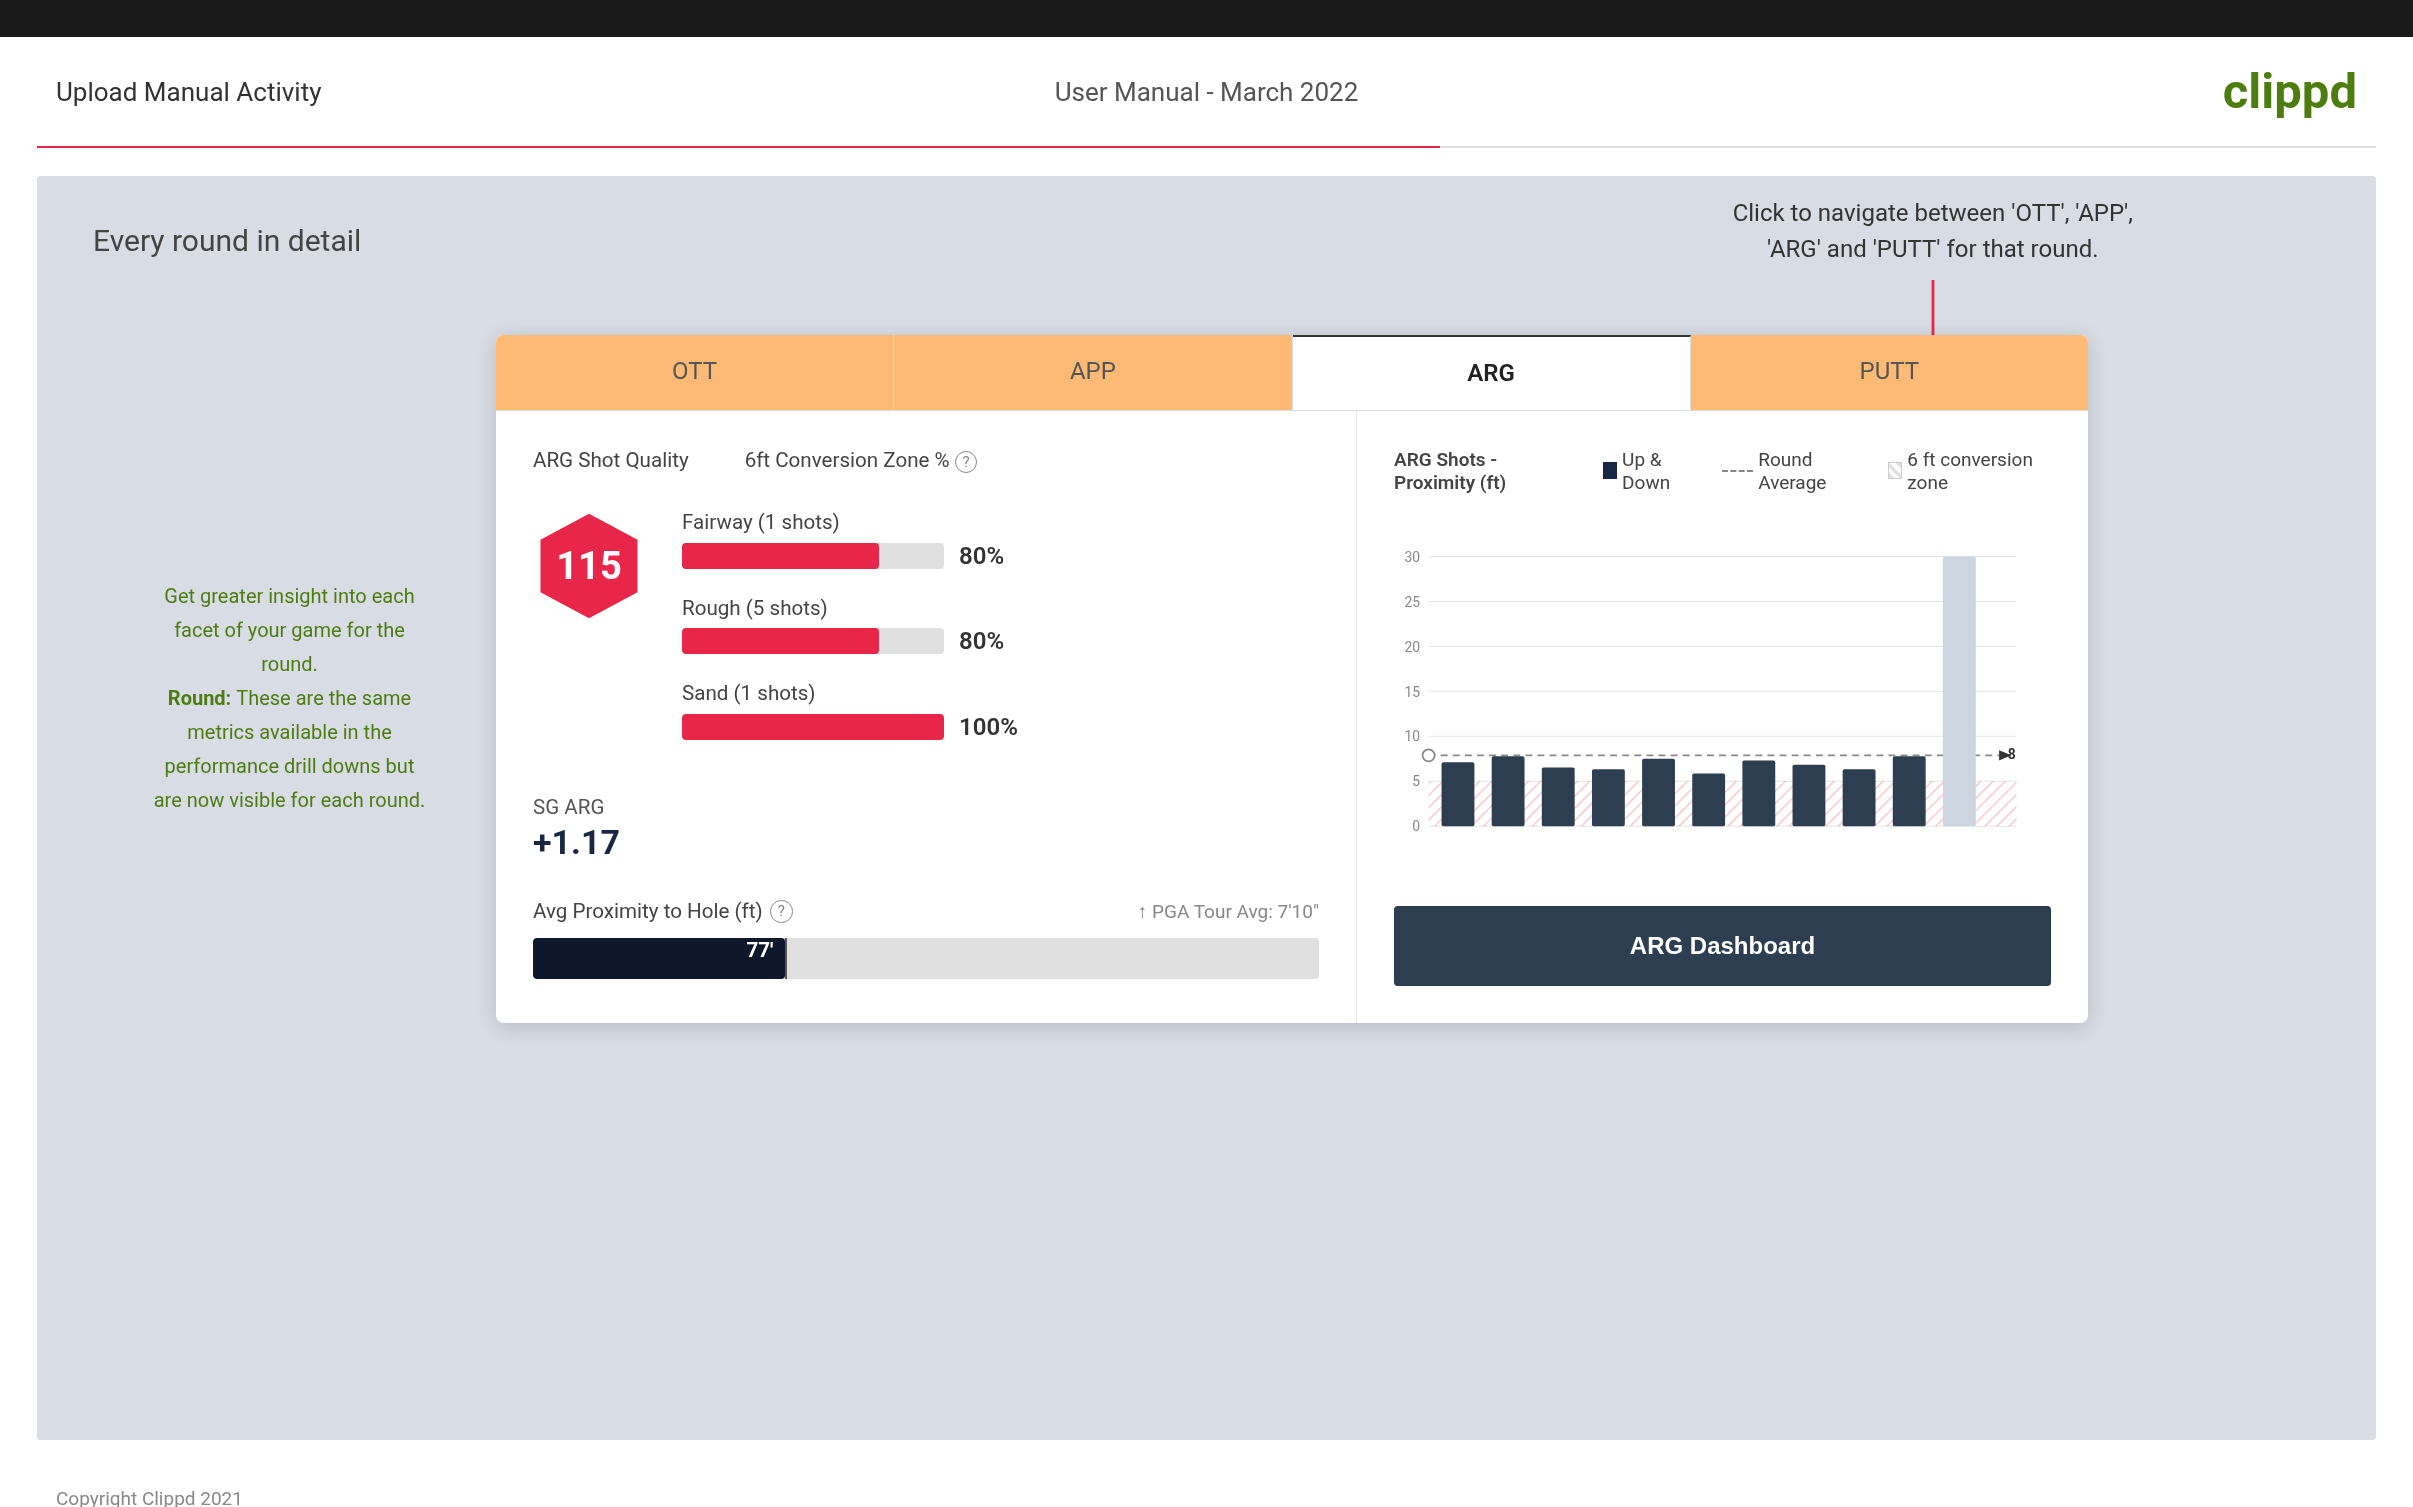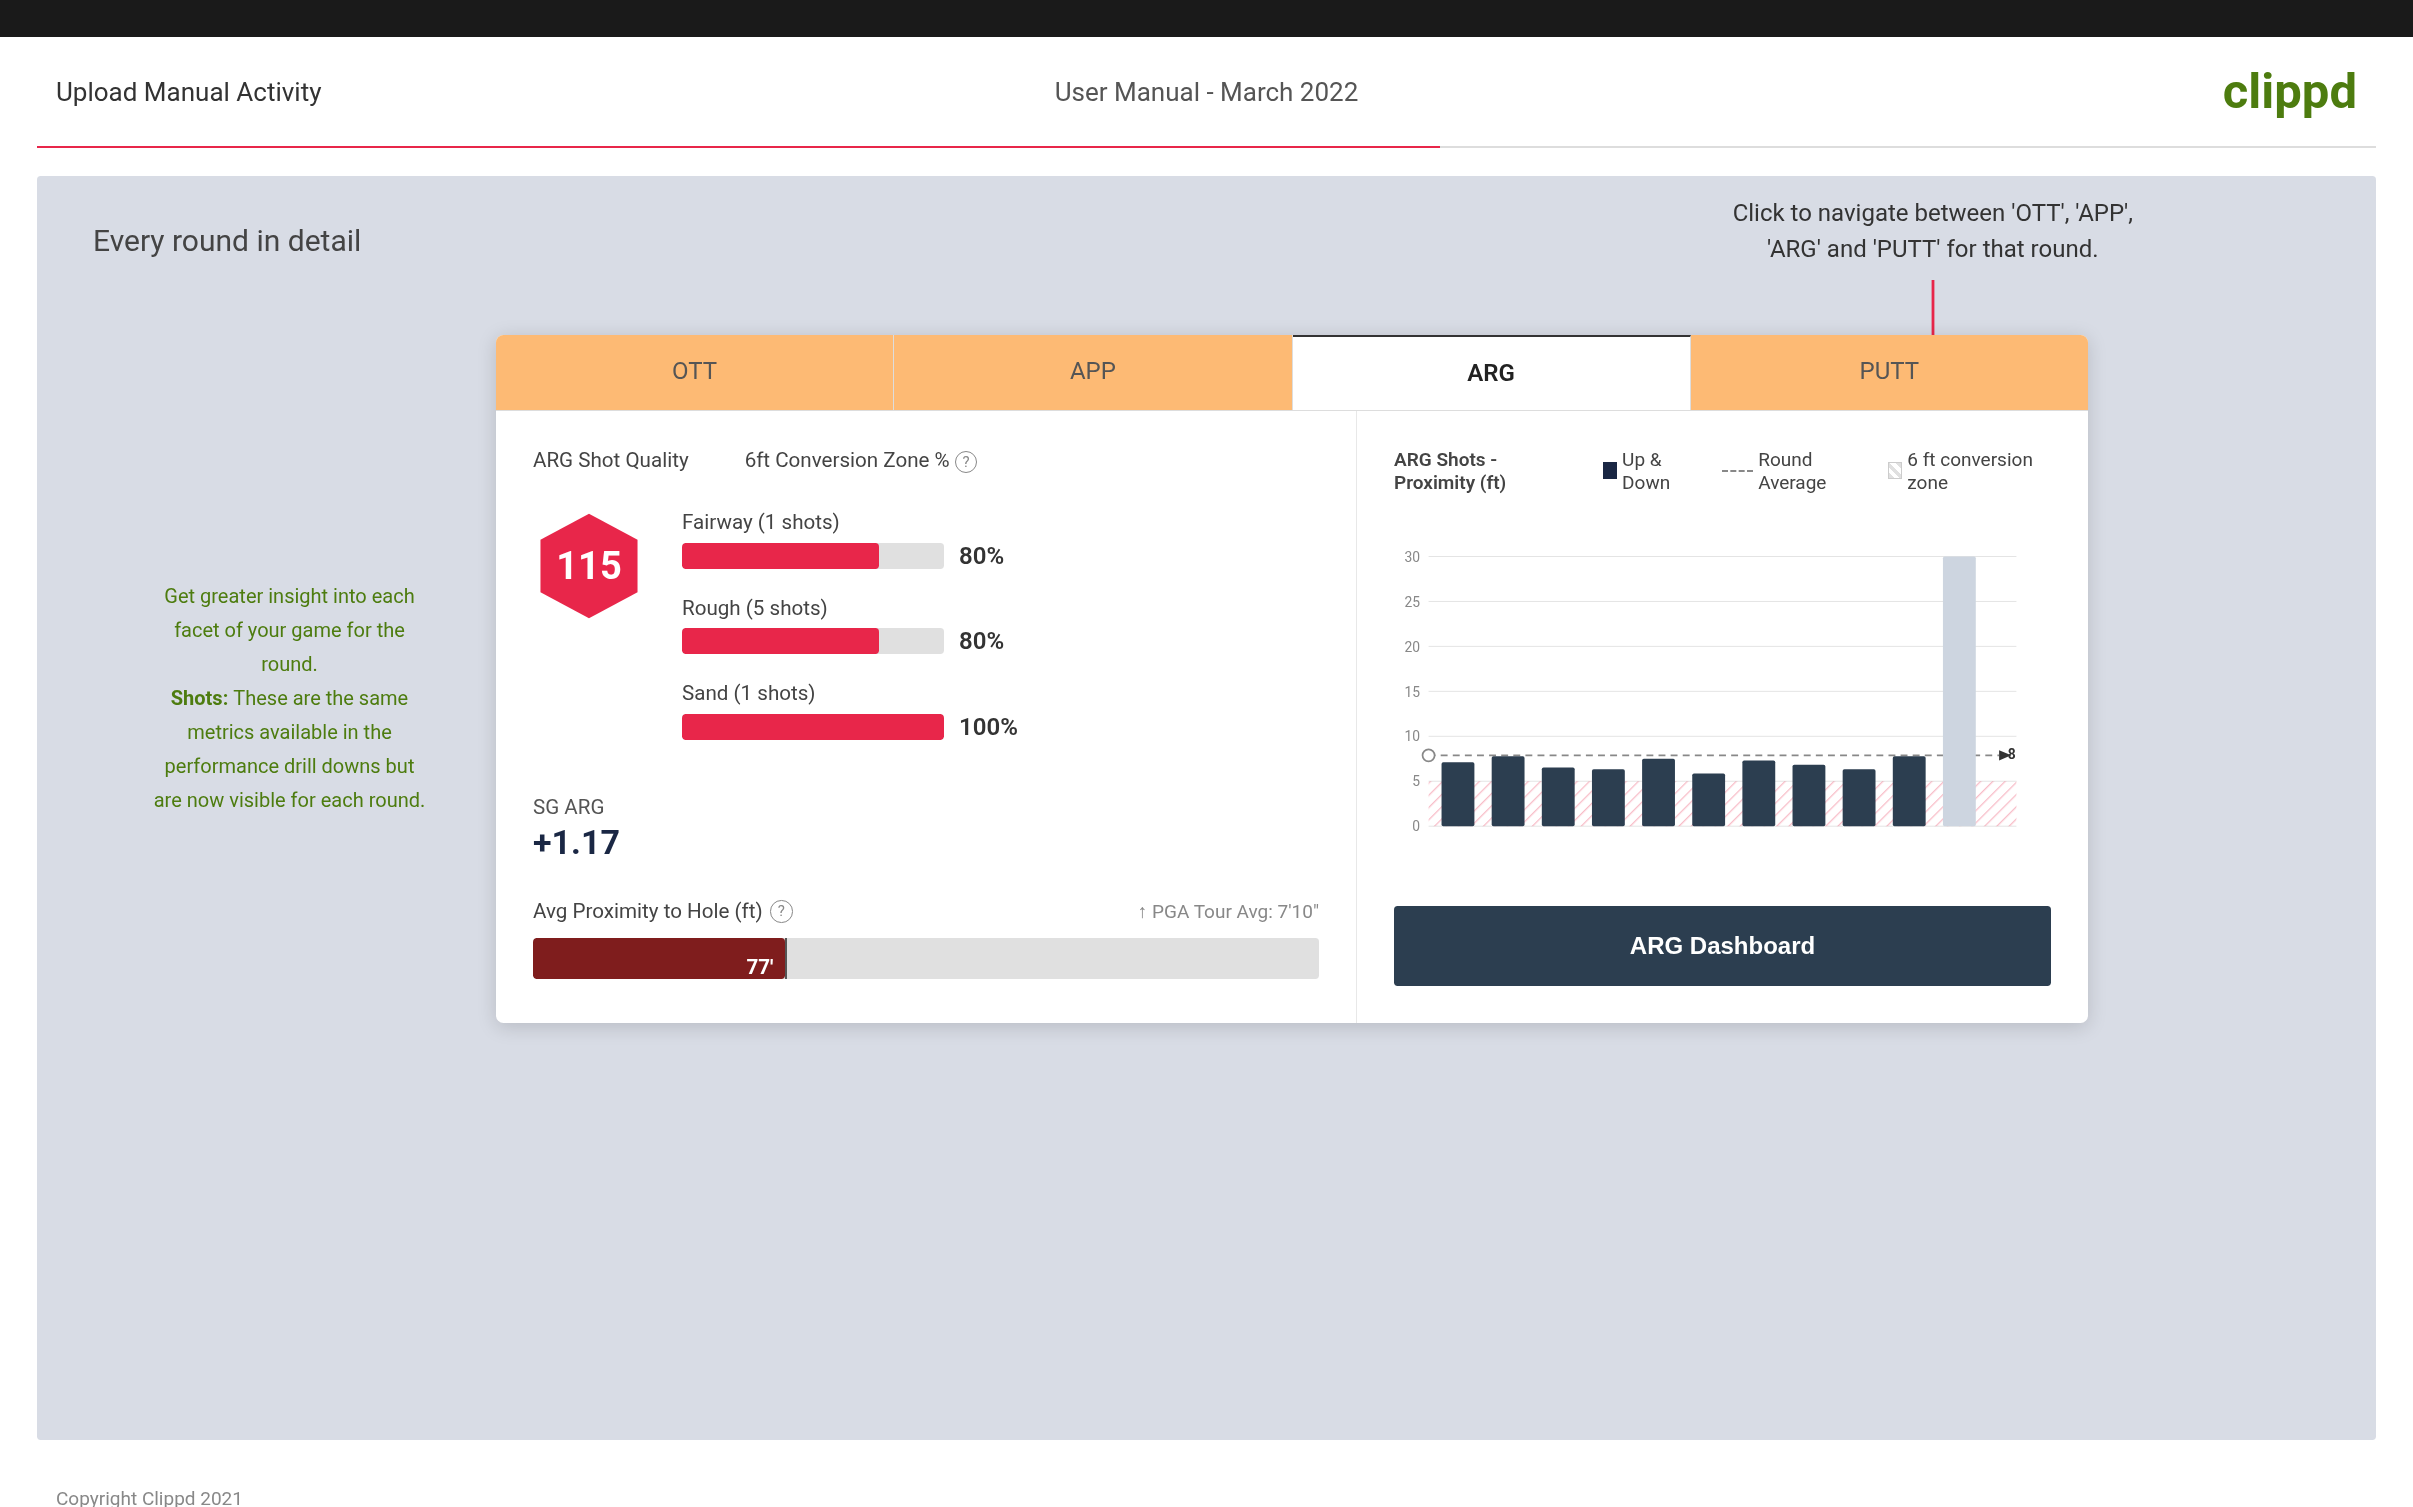--- a/index.html
+++ b/index.html
@@ -260,24 +260,24 @@
     }
     .proximity-bar-track {
       height: 41px;
       background: #e0e0e0;
       border-radius: 3.7px;
       overflow: hidden;
       position: relative;
     }
     .proximity-bar-fill {
       height: 100%;
-      background: #7f1d1d;
+      background: #0f172a;
       border-radius: 3.7px;
       display: flex;
-      align-items: flex-end;
+      align-items: flex-start;
       justify-content: flex-end;
       padding-right: 11.2px;
       font-size: 20.6px;
       font-weight: 700;
       color: #fff;
     }
     .proximity-cursor {
       position: absolute;
       top: 0;
       bottom: 0;
@@ -372,21 +372,21 @@
         <svg width="94" height="112" viewBox="0 0 100 120">
           <line x1="50" y1="0" x2="50" y2="70" stroke="#e8264a" stroke-width="3"></line>
           <line x1="50" y1="70" x2="90" y2="70" stroke="#e8264a" stroke-width="3"></line>
           <polygon points="90,60 90,80 104,70" fill="#e8264a"></polygon>
         </svg>
       </div>
     </div>
 
     <div class="insight-text">
       <span>Get greater insight into each facet of your game for the round.<br></span>
-      <span class="note-bold">Shots: </span>
+      <span class="note-bold">Round: </span>
       <span>These are the same metrics available in the performance drill downs but are now visible for each round.</span>
     </div>
 
     <div class="dashboard-card">
 
       <div class="tabs">
         <div class="tab">OTT</div>
         <div class="tab">APP</div>
         <div class="tab active">ARG</div>
         <div class="tab">PUTT</div>

